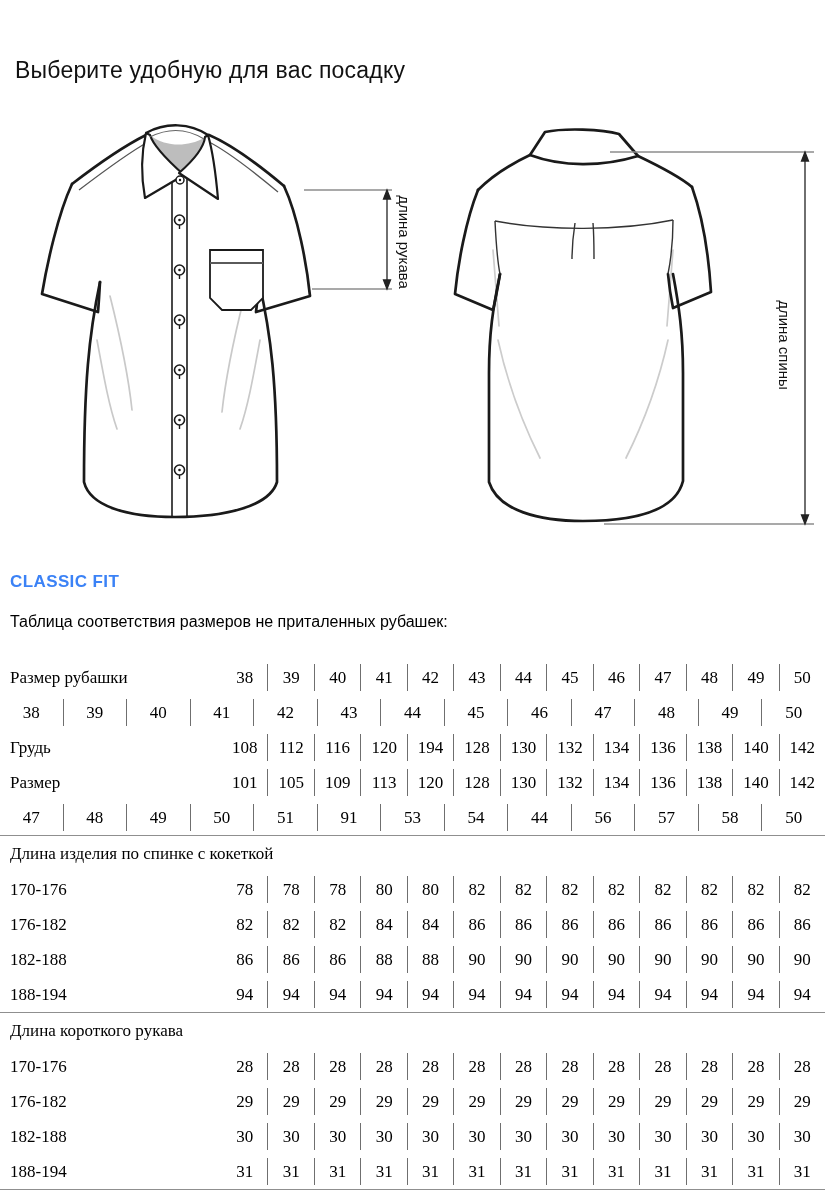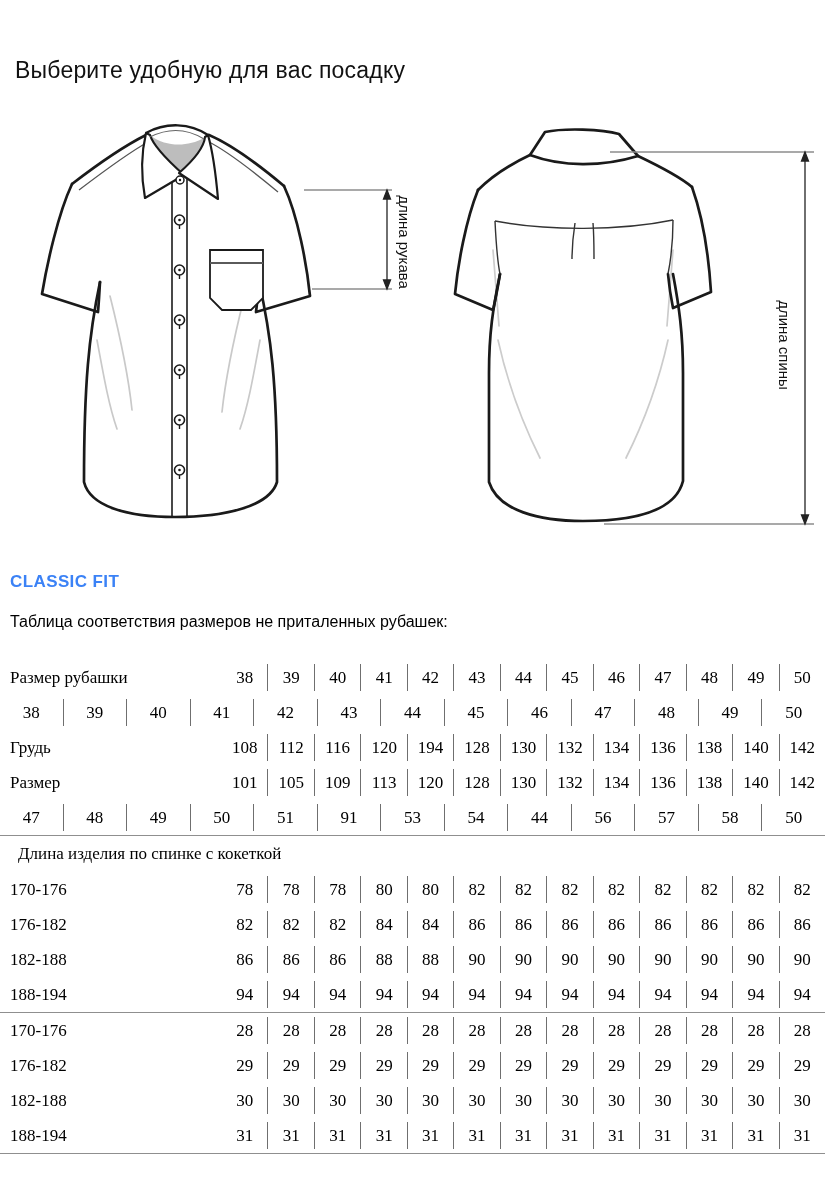--- a/index.html
+++ b/index.html
@@ -46,21 +46,21 @@
     font-size: 17px; color: #000;
   }
   .t-cell {
     flex: 1 1 0; height: 27px;
     display: flex; align-items: center; justify-content: center;
     font-size: 17px; color: #000;
     border-left: 1.5px solid #6f6f6f;
   }
   .t-cell.first { border-left: none; }
   .sec-header {
-    height: 36px; line-height: 36px; padding-left: 18px;
+    height: 36px; line-height: 36px; padding-left: 10px;
     font-size: 17px; color: #000;
   }
   .divider { border-top: 1px solid #8f8f8f; height: 0; width: 825px; }
 </style>
 </head>
 <body>
 
 <div class="page">
 
   <h1 class="title">Выберите удобную для вас посадку</h1>
@@ -325,20 +325,21 @@
         <div class="t-cell">94</div>
         <div class="t-cell">94</div>
         <div class="t-cell">94</div>
         <div class="t-cell">94</div>
         <div class="t-cell">94</div>
         <div class="t-cell">94</div>
         <div class="t-cell">94</div>
         <div class="t-cell">94</div>
       </div>
       <div class="divider"></div>
+      <div class="sec-header">Длина короткого рукава</div>
       <div class="t-row">
         <div class="t-label">170-176</div>
         <div class="t-cell first">28</div>
         <div class="t-cell">28</div>
         <div class="t-cell">28</div>
         <div class="t-cell">28</div>
         <div class="t-cell">28</div>
         <div class="t-cell">28</div>
         <div class="t-cell">28</div>
         <div class="t-cell">28</div>

